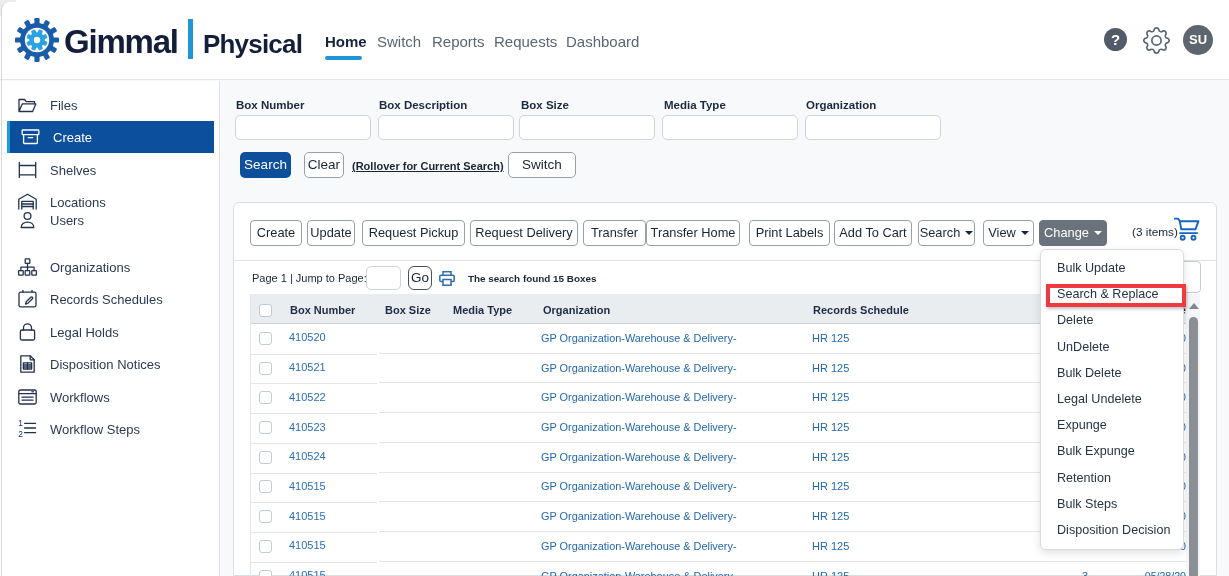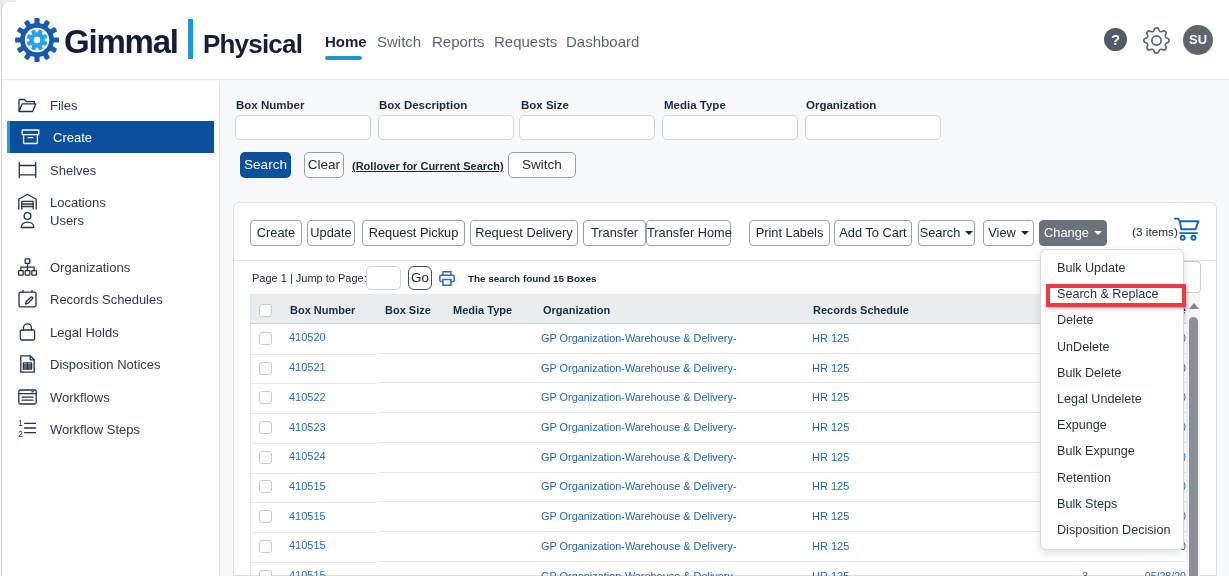--- a/index.html
+++ b/index.html
@@ -252,21 +252,21 @@
 <div class="btnrow" id="btn-clear">Clear</div>
 <div id="rollover">(Rollover for Current Search)</div>
 <div class="btnrow" id="btn-switch">Switch</div>
 
 <div id="card"></div>
 <div class="tbtn" style="left:250px; width:52px;">Create</div>
 <div class="tbtn" style="left:307px; width:48px;">Update</div>
 <div class="tbtn" style="left:362px; width:103px;">Request Pickup</div>
 <div class="tbtn" style="left:470px; width:108px;">Request Delivery</div>
 <div class="tbtn" style="left:583px; width:63px;">Transfer</div>
-<div class="tbtn" style="left:646px; width:85px;">Transfer Home</div>
+<div class="tbtn" style="left:646px; width:94px;">Transfer Home</div>
 <div class="tbtn" style="left:749px; width:81px;">Print Labels</div>
 <div class="tbtn" style="left:834px; width:78px;">Add To Cart</div>
 <div class="tbtn" style="left:918px; width:57px;">Search<span class="caret"></span></div>
 <div class="tbtn" style="left:983px; width:51px;">View<span class="caret"></span></div>
 <div class="tbtn" id="tb-change" style="left:1039px; width:68px;">Change<span class="caret"></span></div>
 <div id="items-txt">(3 items)</div>
 <svg width="26" height="24" style="position:absolute;left:1174px;top:217px;z-index:2;" viewBox="0 0 26 24">
   <g fill="none" stroke="#1565c0" stroke-width="1.9" stroke-linejoin="round" stroke-linecap="round">
     <path d="M0.8 1.6 H4.1 L5.8 4.3 H24.4 L21.5 12.2 H7.3 L5.8 4.3"></path>
     <path d="M6 16.1 H23.2"></path>

